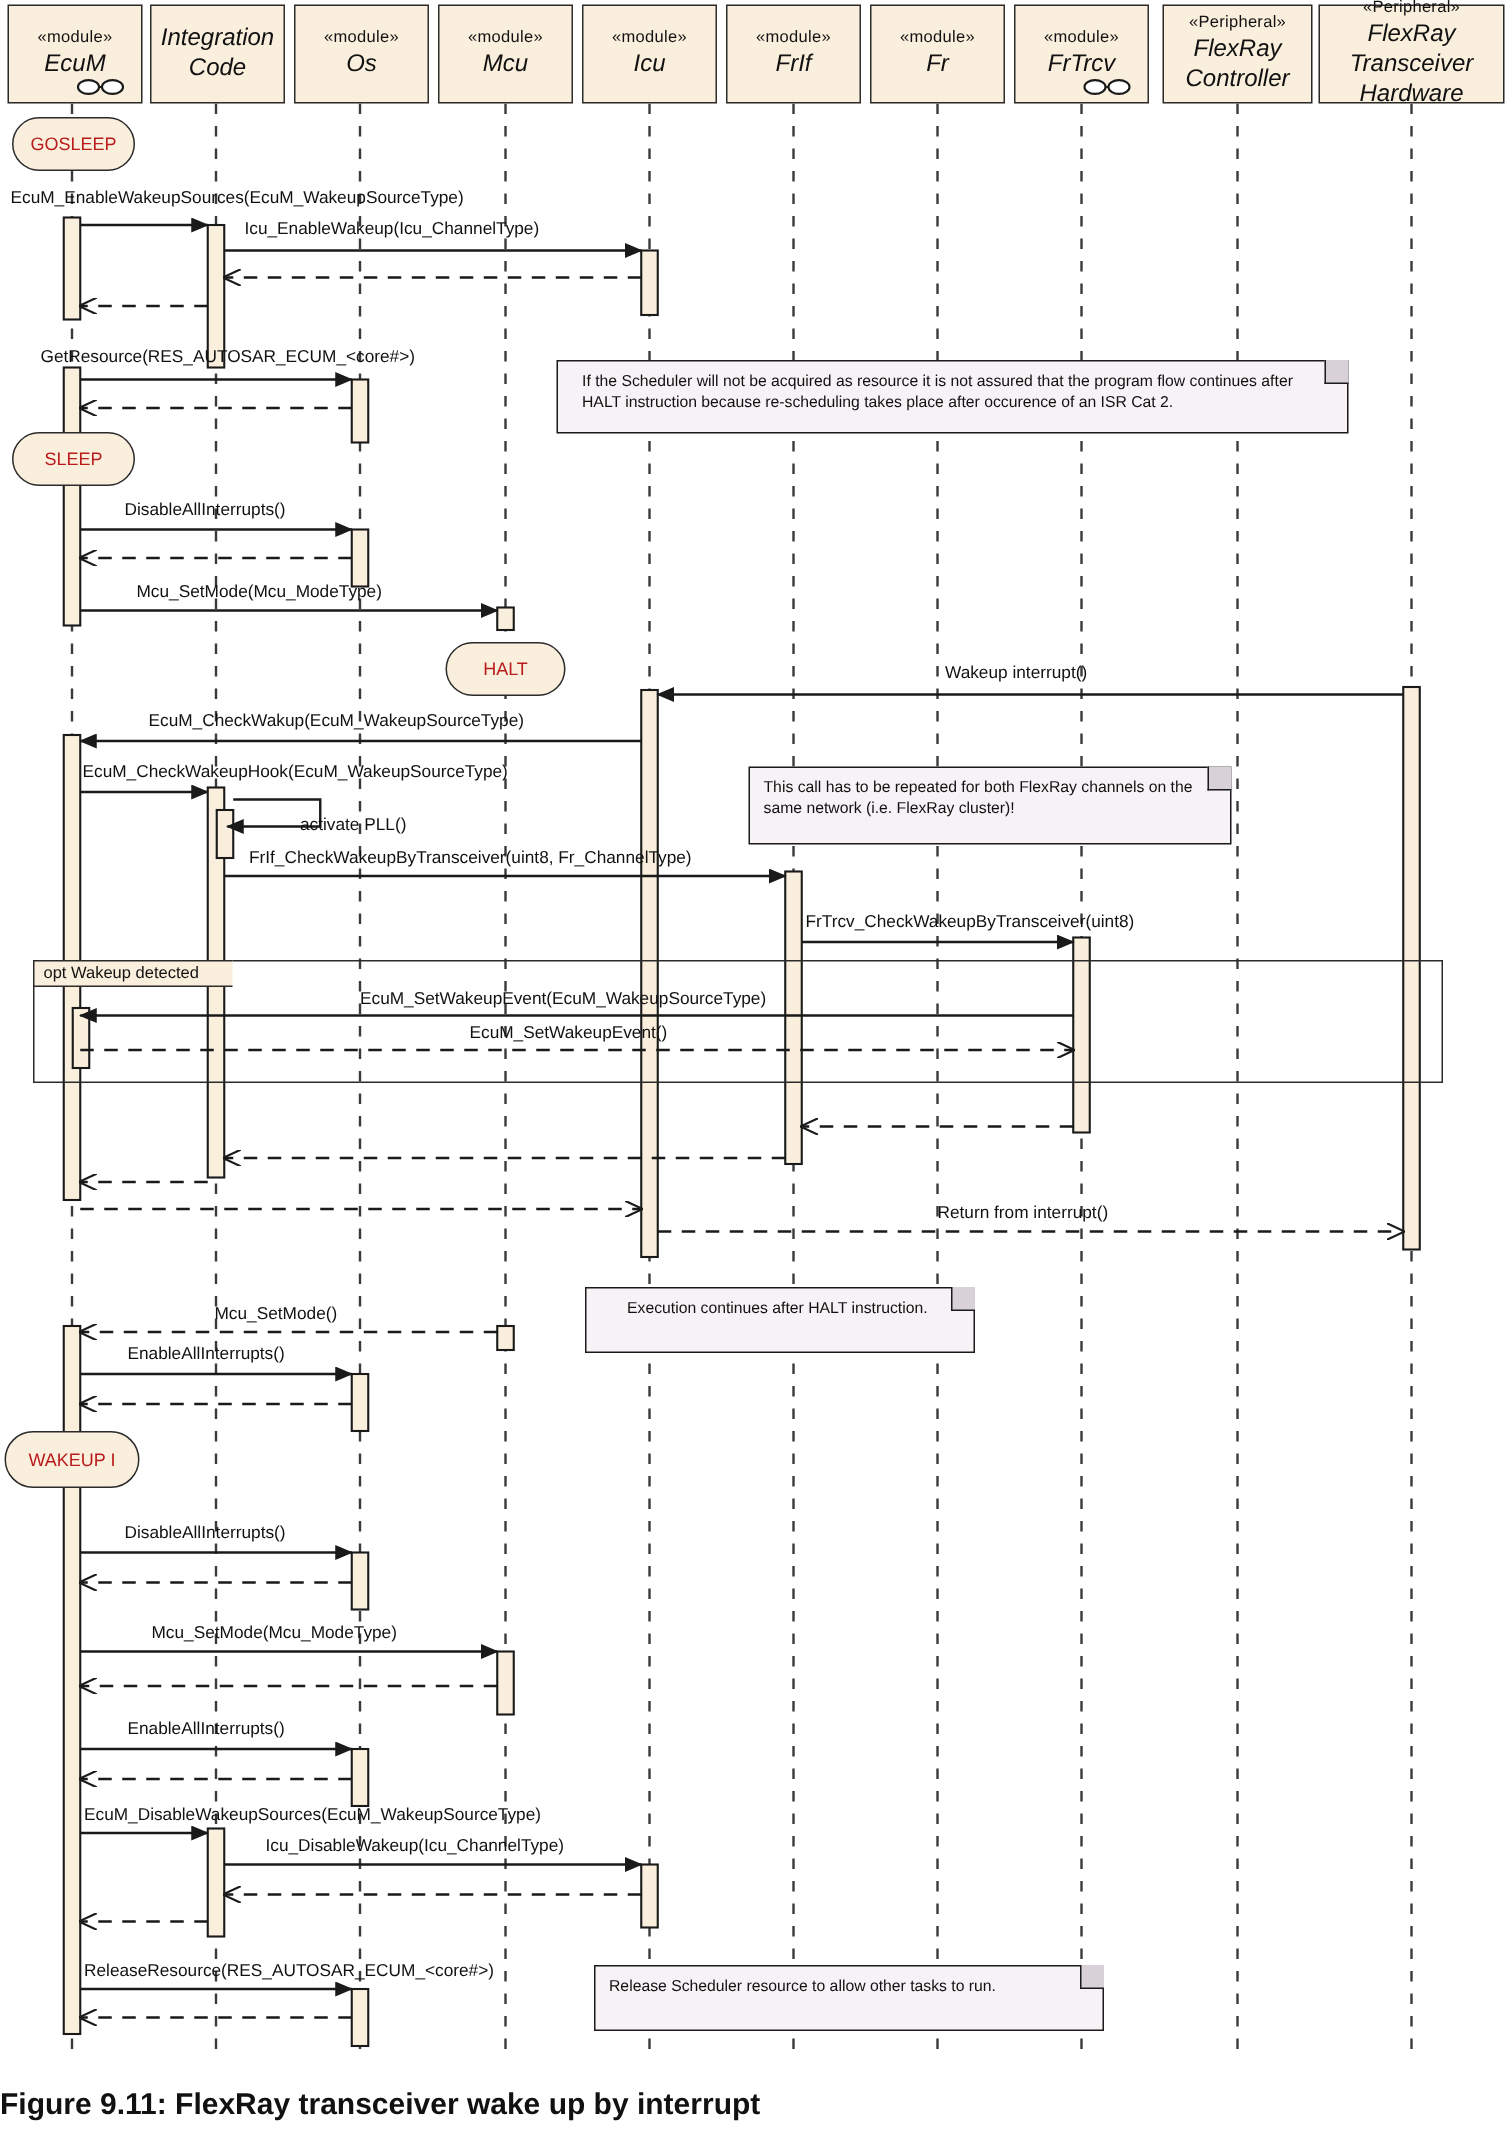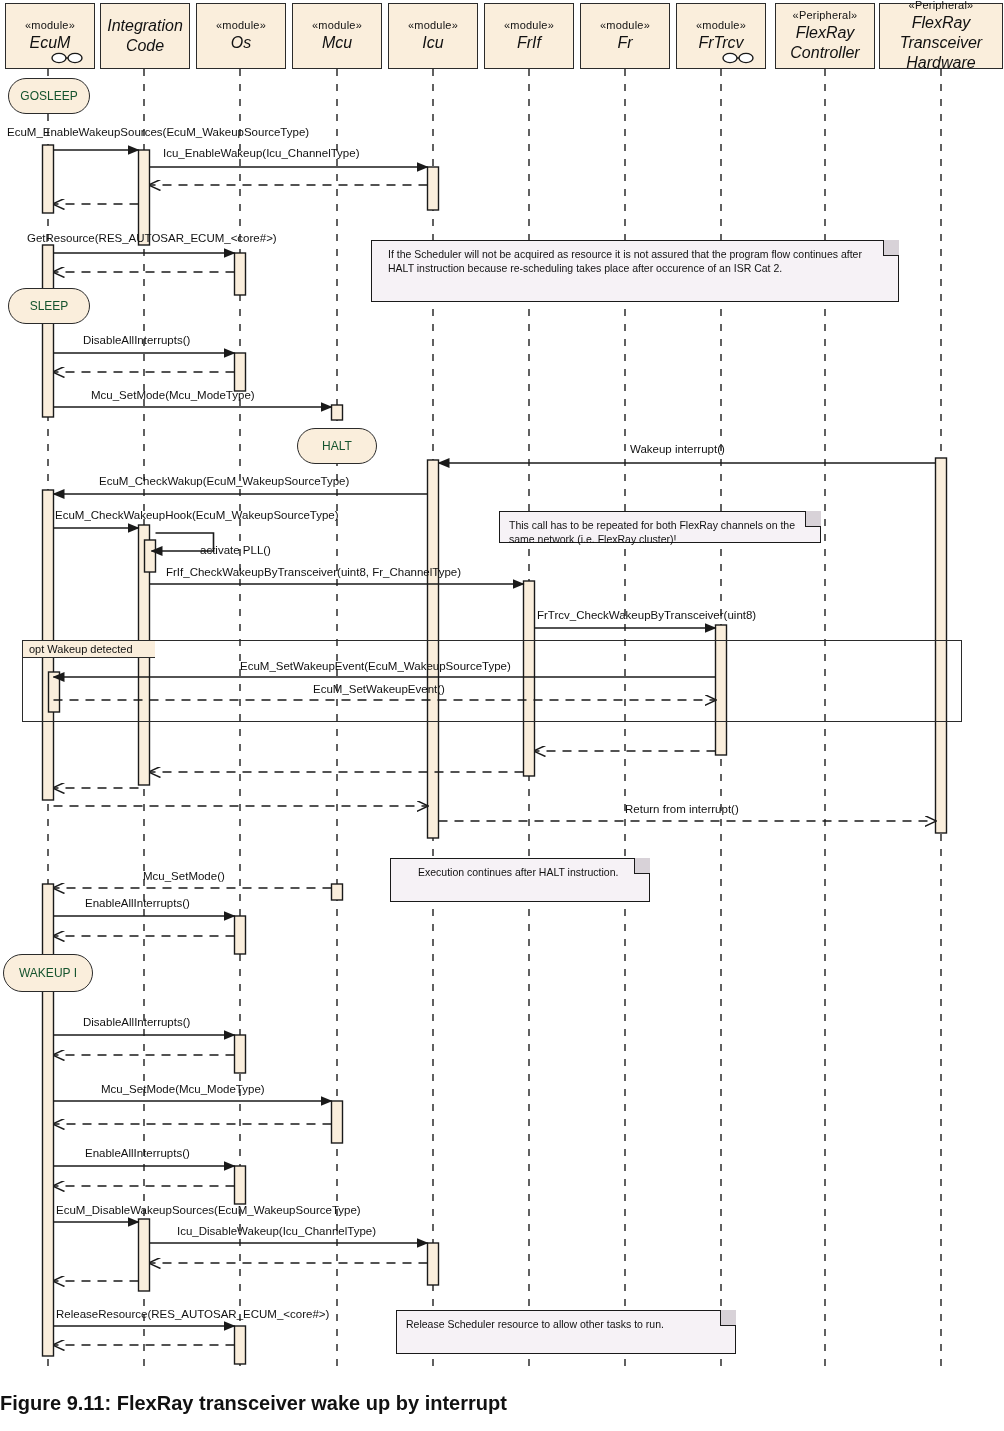--- a/index.html
+++ b/index.html
@@ -13,21 +13,21 @@
     display:flex;flex-direction:column;align-items:center;justify-content:center;
     font-size:11.5px;color:#111;line-height:1.24;text-align:center;
   }
   .hdr .stereo{font-size:11px;letter-spacing:.2px;}
   .hdr .nm{font-size:16px;font-style:italic;}
 
   .state{
     position:absolute;box-sizing:border-box;
     background:#faeedc;border:1.6px solid #2b2b2b;border-radius:999px;
     display:flex;align-items:center;justify-content:center;
-    font-size:12px;color:#14532d;white-space:nowrap;
+    font-size:12px;color:#b91c1c;white-space:nowrap;
   }
 
   .note{
     position:absolute;box-sizing:border-box;
     background:#f6f2f6;border:1.4px solid #1a1a1a;
     font-size:10.5px;color:#111;line-height:1.32;
     padding:7px 9px 5px 9px;
   }
   .note .fold{
     position:absolute;right:-1px;top:-1px;width:15px;height:15px;
@@ -212,25 +212,25 @@
       </div>
       <div class="state" style="left: 3px; top: 954px; width: 90px; height: 38px;">
         <span>WAKEUP I</span>
       </div>
     </div>
   <div id="fragments">
       <div style="position: absolute; box-sizing: border-box; border: 1.6px solid rgb(43, 43, 43); background: transparent; left: 22px; top: 640px; width: 940px; height: 82px;"></div>
       <div class="fraglabel" style="left: 22px; top: 640px;">opt Wakeup detected</div>
     </div>
   <div id="notes">
-      <div class="note" style="left: 371px; top: 240px; width: 528px; height: 62px; padding-left: 16px;">
+      <div class="note" style="left: 371px; top: 240px; width: 528px; height: 49px; padding-left: 16px;">
         <div class="fold"></div>
         <div>If the Scheduler will not be acquired as resource it is not assured that the program flow continues after HALT instruction because re-scheduling takes place after occurence of an ISR Cat 2.</div>
       </div>
-      <div class="note" style="left: 499px; top: 511px; width: 322px; height: 32px;">
+      <div class="note" style="left: 499px; top: 511px; width: 322px; height: 52px;">
         <div class="fold"></div>
         <div>This call has to be repeated for both FlexRay channels on the same network (i.e. FlexRay cluster)!</div>
       </div>
       <div class="note" style="left: 390px; top: 858px; width: 260px; height: 44px; padding-left: 27px;">
         <div class="fold"></div>
         <div>Execution continues after HALT instruction.</div>
       </div>
       <div class="note" style="left: 396px; top: 1310px; width: 340px; height: 44px;">
         <div class="fold"></div>
         <div>Release Scheduler resource to allow other tasks to run.</div>

